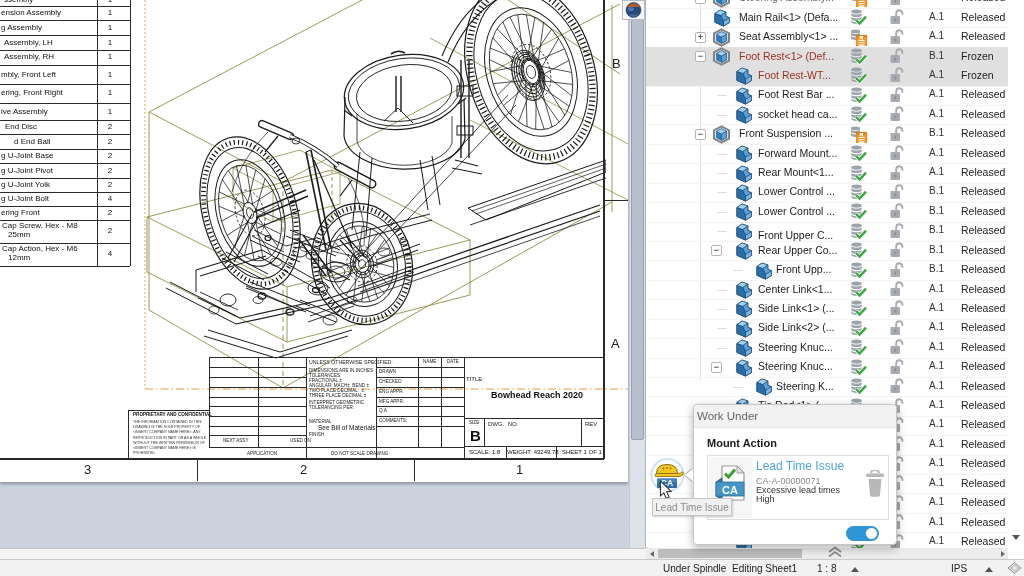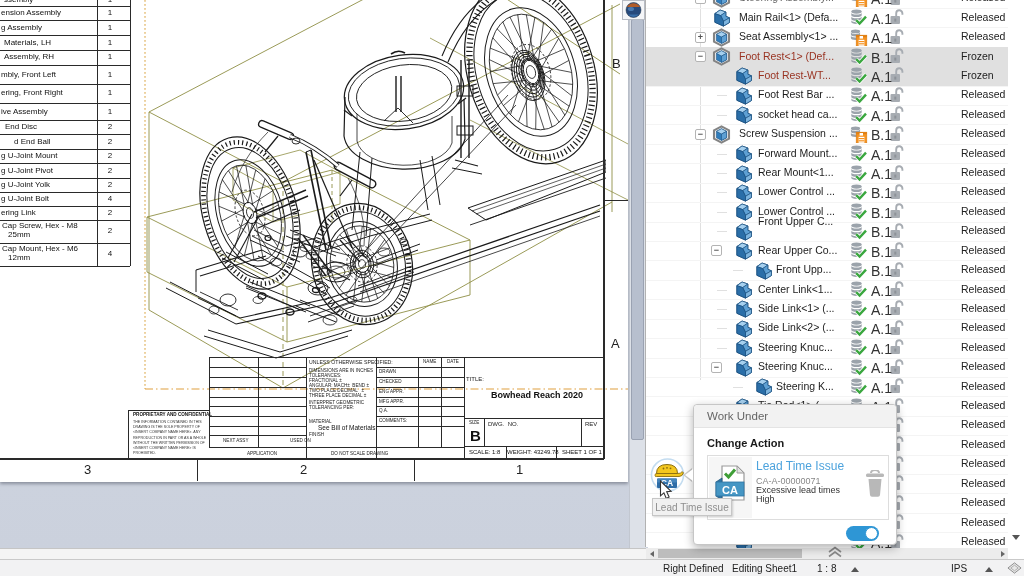--- a/index.html
+++ b/index.html
@@ -18,27 +18,27 @@
 .tB{position:absolute;font-size:15px;font-weight:bold;color:#111}
 .zone{position:absolute;font-size:13px;color:#222}
 #vsb{position:absolute;left:629px;top:0;width:17px;height:548px;background:#dde1e8;border-left:1px solid #c2c7d0}
 #vsbthumb{position:absolute;left:631px;top:19px;width:13px;height:421px;background:#b7bfce;border:1px solid #9aa2b2;border-radius:2px}
 #globebox{position:absolute;left:622px;top:0;width:23px;height:20px;background:#f5f6f8;border:1px solid #b8bcc4}
 #viewhsb{position:absolute;left:0;top:548px;width:648px;height:11px;background:#f4f4f4;border-top:1px solid #c5c5c5}
 #panel{position:absolute;left:645px;top:0;width:379px;height:547px;background:#fff;border-left:1px solid #b2b2b2;overflow:hidden}
 .expbox{position:absolute;width:11px;height:11px;background:#fff;border:1px solid #b4b4b4;border-radius:2px;font-size:9px;font-weight:bold;line-height:8px;text-align:center;color:#555}
 .ticon{position:absolute}
 .tname{position:absolute;font-size:10.5px;white-space:nowrap}
-.trev{position:absolute;left:871px;width:24px;font-size:14px;color:#333;text-align:left}
+.trev{position:absolute;left:920px;width:24px;font-size:10px;color:#333;text-align:right}
 .tstate{position:absolute;left:961px;font-size:10.5px;color:#222;white-space:nowrap}
 #treehsb{position:absolute;left:646px;top:548px;width:362px;height:11px;background:#ececec}
 #treehsb .thumb{position:absolute;left:12px;top:1px;width:144px;height:9px;background:#bdbdbd}
 #statusbar{position:absolute;left:0;top:559px;width:1024px;height:17px;background:#f2f2f3;border-top:1px solid #c9c9c9;font-size:10px;color:#222}
 #popup{position:absolute;left:693px;top:404px;width:204px;height:141px;background:#fff;border:1px solid #c6c6c6;border-radius:4px;box-shadow:0 3px 10px rgba(0,0,0,.3)}
-#popup .hdr{position:absolute;left:0;top:0;width:100%;height:23px;background:#f2f2f2;border-bottom:1px solid #e4e4e4;border-radius:4px 4px 0 0;font-size:11.5px;color:#666;line-height:23px;padding-left:13px}
+#popup .hdr{position:absolute;left:0;top:0;width:100%;height:23px;background:#f2f2f2;border-bottom:1px solid #e4e4e4;border-radius:4px 4px 0 0;font-size:11.5px;color:#666;line-height:23px;padding-left:3px}
 #popup .ca{position:absolute;left:13px;top:32px;font-size:11px;font-weight:bold;color:#1a1a1a}
 #popup .card{position:absolute;left:13px;top:50px;width:182px;height:65px;border:1px solid #ddd}
 #toggle{position:absolute;left:846px;top:526px;width:33px;height:15px;background:#2e96d5;border-radius:8px}
 #toggle .knob{position:absolute;right:1px;top:1px;width:13px;height:13px;background:#fff;border-radius:7px;border:1px solid #2e96d5}
 #tooltip{position:absolute;left:652px;top:498px;width:80px;height:18px;background:#f1f1f1;border:1px solid #c6c6c6;font-size:10px;color:#8e8e8e;text-align:center;line-height:17px;box-shadow:1px 1px 2px rgba(0,0,0,.18)}
 .arrowup{width:0;height:0;border-left:4px solid transparent;border-right:4px solid transparent;border-bottom:5px solid #555;display:inline-block}
 </style></head>
 <body>
 <svg width="0" height="0" style="position:absolute">
 <defs>
@@ -426,48 +426,48 @@
           <line x1="556.0" y1="446.0" x2="556.0" y2="458.0" stroke="#2a2a2a" stroke-width="1"></line>
         </g>
       </svg>
     <div id="bomtext">
         <div class="bt" style="left:4px;top:-5px">ssembly</div>
         <div class="bt" style="left:102px;top:-5px;width:16px;text-align:center">1</div>
         <div class="bt" style="left:1px;top:8px">ension Assembly</div>
         <div class="bt" style="left:102px;top:8px;width:16px;text-align:center">1</div>
         <div class="bt" style="left:1px;top:23px">g Assembly</div>
         <div class="bt" style="left:102px;top:23px;width:16px;text-align:center">1</div>
-        <div class="bt" style="left:4px;top:38px">Materials, LH</div>
+        <div class="bt" style="left:4px;top:38px">Assembly, LH</div>
         <div class="bt" style="left:102px;top:38px;width:16px;text-align:center">1</div>
         <div class="bt" style="left:4px;top:52px">Assembly, RH</div>
         <div class="bt" style="left:102px;top:52px;width:16px;text-align:center">1</div>
         <div class="bt" style="left:1px;top:70px">mbly, Front Left</div>
         <div class="bt" style="left:102px;top:70px;width:16px;text-align:center">1</div>
         <div class="bt" style="left:1px;top:88px">ering, Front Right</div>
         <div class="bt" style="left:102px;top:88px;width:16px;text-align:center">1</div>
         <div class="bt" style="left:1px;top:107px">ive Assembly</div>
         <div class="bt" style="left:102px;top:107px;width:16px;text-align:center">1</div>
         <div class="bt" style="left:5px;top:122px">End Disc</div>
         <div class="bt" style="left:102px;top:122px;width:16px;text-align:center">2</div>
         <div class="bt" style="left:14px;top:137px">d End Ball</div>
         <div class="bt" style="left:102px;top:137px;width:16px;text-align:center">2</div>
-        <div class="bt" style="left:1px;top:151px">g U-Joint Mount</div>
+        <div class="bt" style="left:1px;top:151px">g U-Joint Base</div>
         <div class="bt" style="left:102px;top:151px;width:16px;text-align:center">2</div>
         <div class="bt" style="left:1px;top:166px">g U-Joint Pivot</div>
         <div class="bt" style="left:102px;top:166px;width:16px;text-align:center">2</div>
         <div class="bt" style="left:1px;top:180px">g U-Joint Yolk</div>
         <div class="bt" style="left:102px;top:180px;width:16px;text-align:center">2</div>
         <div class="bt" style="left:1px;top:194px">g U-Joint Bolt</div>
         <div class="bt" style="left:102px;top:194px;width:16px;text-align:center">4</div>
-        <div class="bt" style="left:1px;top:208px">ering Link</div>
+        <div class="bt" style="left:1px;top:208px">ering Front</div>
         <div class="bt" style="left:102px;top:208px;width:16px;text-align:center">2</div>
         <div class="bt" style="left:2px;top:221px">Cap Screw, Hex - M8</div>
         <div class="bt" style="left:8px;top:230px">25mm</div>
         <div class="bt" style="left:102px;top:226px;width:16px;text-align:center">2</div>
-        <div class="bt" style="left:2px;top:244px">Cap Mount, Hex - M6</div>
+        <div class="bt" style="left:2px;top:244px">Cap Action, Hex - M6</div>
         <div class="bt" style="left:8px;top:253px">12mm</div>
         <div class="bt" style="left:102px;top:249px;width:16px;text-align:center">4</div>
       </div>
     <div class="t5" style="left:309px;top:359px;">UNLESS OTHERWISE SPECIFIED:</div>
       <div class="t4" style="left:309px;top:368px;">DIMENSIONS ARE IN INCHES</div>
       <div class="t4" style="left:309px;top:373px;">TOLERANCES:</div>
       <div class="t4" style="left:309px;top:378px;">FRACTIONAL ±</div>
       <div class="t4" style="left:309px;top:383px;">ANGULAR: MACH±&nbsp;&nbsp;BEND ±</div>
       <div class="t4" style="left:309px;top:388px;">TWO PLACE DECIMAL&nbsp;&nbsp;&nbsp;±</div>
       <div class="t4" style="left:309px;top:393px;">THREE PLACE DECIMAL ±</div>
@@ -620,21 +620,21 @@
     <svg class="ticon" style="left:889px;top:106.2px" width="15" height="16" viewBox="0 0 15 16">
       <use href="#lock"></use>
     </svg>
     <div class="trev" style="top:107.7px">A.1</div>
     <div class="tstate" style="top:107.7px">Released</div>
     <div style="position:absolute;left:646px;top:143.9px;width:362px;height:1px;background:#f4f4f4"></div>
     <div class="expbox" style="left:695px;top:128.7px">−</div>
     <svg class="ticon" style="left:712px;top:124.7px" width="19" height="19" viewBox="0 0 17 17">
       <use href="#asm"></use>
     </svg>
-    <div class="tname" style="left:739px;top:127.2px;color:#1c1c1c">Screw Suspension ...</div>
+    <div class="tname" style="left:739px;top:127.2px;color:#1c1c1c">Front Suspension ...</div>
     <svg class="ticon" style="left:850px;top:125.7px" width="18" height="17" viewBox="0 0 18 17">
       <use href="#dbsave"></use>
     </svg>
     <svg class="ticon" style="left:889px;top:125.7px" width="15" height="16" viewBox="0 0 15 16">
       <use href="#lock"></use>
     </svg>
     <div class="trev" style="top:127.2px">B.1</div>
     <div class="tstate" style="top:127.2px">Released</div>
     <div style="position:absolute;left:646px;top:163.3px;width:362px;height:1px;background:#f4f4f4"></div>
     <div style="position:absolute;left:717px;top:153.6px;width:10px;height:1px;background:#e0e0e0"></div>
@@ -690,21 +690,21 @@
     <svg class="ticon" style="left:889px;top:203.3px" width="15" height="16" viewBox="0 0 15 16">
       <use href="#lock"></use>
     </svg>
     <div class="trev" style="top:204.8px">B.1</div>
     <div class="tstate" style="top:204.8px">Released</div>
     <div style="position:absolute;left:646px;top:241.0px;width:362px;height:1px;background:#f4f4f4"></div>
     <div style="position:absolute;left:717px;top:231.3px;width:10px;height:1px;background:#e0e0e0"></div>
     <svg class="ticon" style="left:734px;top:221.8px" width="19" height="19" viewBox="0 0 17 17">
       <use href="#part"></use>
     </svg>
-    <div class="tname" style="left:758px;top:215px;color:#1c1c1c">Front Upper C...</div>
+    <div class="tname" style="left:758px;top:229px;color:#1c1c1c">Front Upper C...</div>
     <svg class="ticon" style="left:850px;top:222.8px" width="18" height="17" viewBox="0 0 18 17">
       <use href="#dbcheck"></use>
     </svg>
     <svg class="ticon" style="left:889px;top:222.8px" width="15" height="16" viewBox="0 0 15 16">
       <use href="#lock"></use>
     </svg>
     <div class="trev" style="top:224.3px">B.1</div>
     <div class="tstate" style="top:224.3px">Released</div>
     <div style="position:absolute;left:646px;top:260.4px;width:362px;height:1px;background:#f4f4f4"></div>
     <div class="expbox" style="left:711px;top:245.2px">−</div>
@@ -934,21 +934,21 @@
     <div class="thumb"></div>
     <div style="position:absolute;left:4px;top:3px;width:0;height:0;border-top:3px solid transparent;border-bottom:3px solid transparent;border-right:4px solid #666"></div>
     <div style="position:absolute;right:3px;top:3px;width:0;height:0;border-top:3px solid transparent;border-bottom:3px solid transparent;border-left:4px solid #666"></div>
   </div>
   <svg style="position:absolute;left:825px;top:546px" width="20" height="12" viewBox="0 0 20 12">
     <path d="M4,6 L10,1.5 L16,6" fill="none" stroke="#8a8a8a" stroke-width="1.6"></path>
     <path d="M4,10.5 L10,6 L16,10.5" fill="none" stroke="#8a8a8a" stroke-width="1.6"></path>
   </svg>
   <div style="position:absolute;left:1012px;top:535px;width:0;height:0;border-left:4px solid transparent;border-right:4px solid transparent;border-top:5px solid #555"></div>
   <div id="statusbar">
-    <span style="position:absolute;left:663px;top:3px">Right Defined</span>
+    <span style="position:absolute;left:663px;top:3px">Under Spindle</span>
     <span style="position:absolute;left:732px;top:3px">Editing Sheet1</span>
     <span style="position:absolute;left:817px;top:3px">1 : 8</span>
     <span class="arrowup" style="position:absolute;left:851px;top:7px"></span>
     <span style="position:absolute;left:951px;top:3px">IPS</span>
     <span class="arrowup" style="position:absolute;left:985px;top:7px"></span>
     <svg style="position:absolute;left:1007px;top:1px" width="15" height="14" viewBox="0 0 16 15">
       <path d="M1,7.5 L8,2 L15,7.5 L8,13 Z" fill="#e8e8e8" stroke="#888" stroke-width="1"></path>
       <path d="M4,7.5 L8,4.5 L12,7.5 L8,10.5 Z" fill="none" stroke="#999" stroke-width="0.8"></path>
     </svg>
   </div>
@@ -965,21 +965,21 @@
     <text x="17" y="30.2" font-size="8.5" font-weight="bold" fill="#fff" text-anchor="middle" font-family="Liberation Sans,sans-serif">CA</text>
     <g transform="translate(10.5,25)">
       <path d="M0,0 L0,14.8 L3.4,11.8 L5.8,17.4 L8.6,16.1 L6.2,10.7 L10.6,10.4 Z" fill="#fff" stroke="#333" stroke-width="1.1"></path>
     </g>
   </svg>
 
   <div style="position:absolute;left:683px;top:468px;width:0;height:0;border-top:7px solid transparent;border-bottom:7px solid transparent;border-right:9px solid #cccccc"></div>
     <div style="position:absolute;left:685px;top:469px;width:0;height:0;border-top:6px solid transparent;border-bottom:6px solid transparent;border-right:8px solid #fff;z-index:5"></div>
   <div id="popup">
     <div class="hdr">Work Under</div>
-    <div class="ca">Change Action</div>
+    <div class="ca">Mount Action</div>
     <div class="card">
       <div style="position:absolute;left:1px;top:1px;width:43px;height:61px;background:#f6f6f6"></div>
       <svg style="position:absolute;left:7px;top:8px" width="34" height="40" viewBox="0 0 34 40">
         <path d="M7,2 L22,2 L29,9 L29,36 L7,36 Z" fill="#fff" stroke="#9a9a9a" stroke-width="1.2"></path>
         <path d="M22,2 L22,9 L29,9 Z" fill="#e3e3e3" stroke="#9a9a9a" stroke-width="1"></path>
         <path d="M7,14 L1,18 L1,32 L7,36 Z" fill="#2e74a4" stroke="#24597e" stroke-width="0.8"></path>
         <rect x="1" y="18" width="28" height="14" fill="#4596c4" stroke="#2e74a4" stroke-width="0.8"></rect>
         <text x="15" y="29.5" font-size="11" font-weight="bold" fill="#fff" text-anchor="middle" font-family="Liberation Sans,sans-serif">CA</text>
         <path d="M10,9.5 L13.5,13 L20,5.5" fill="none" stroke="#fff" stroke-width="4.6"></path>
         <path d="M10,9.5 L13.5,13 L20,5.5" fill="none" stroke="#3f9e37" stroke-width="3"></path>

